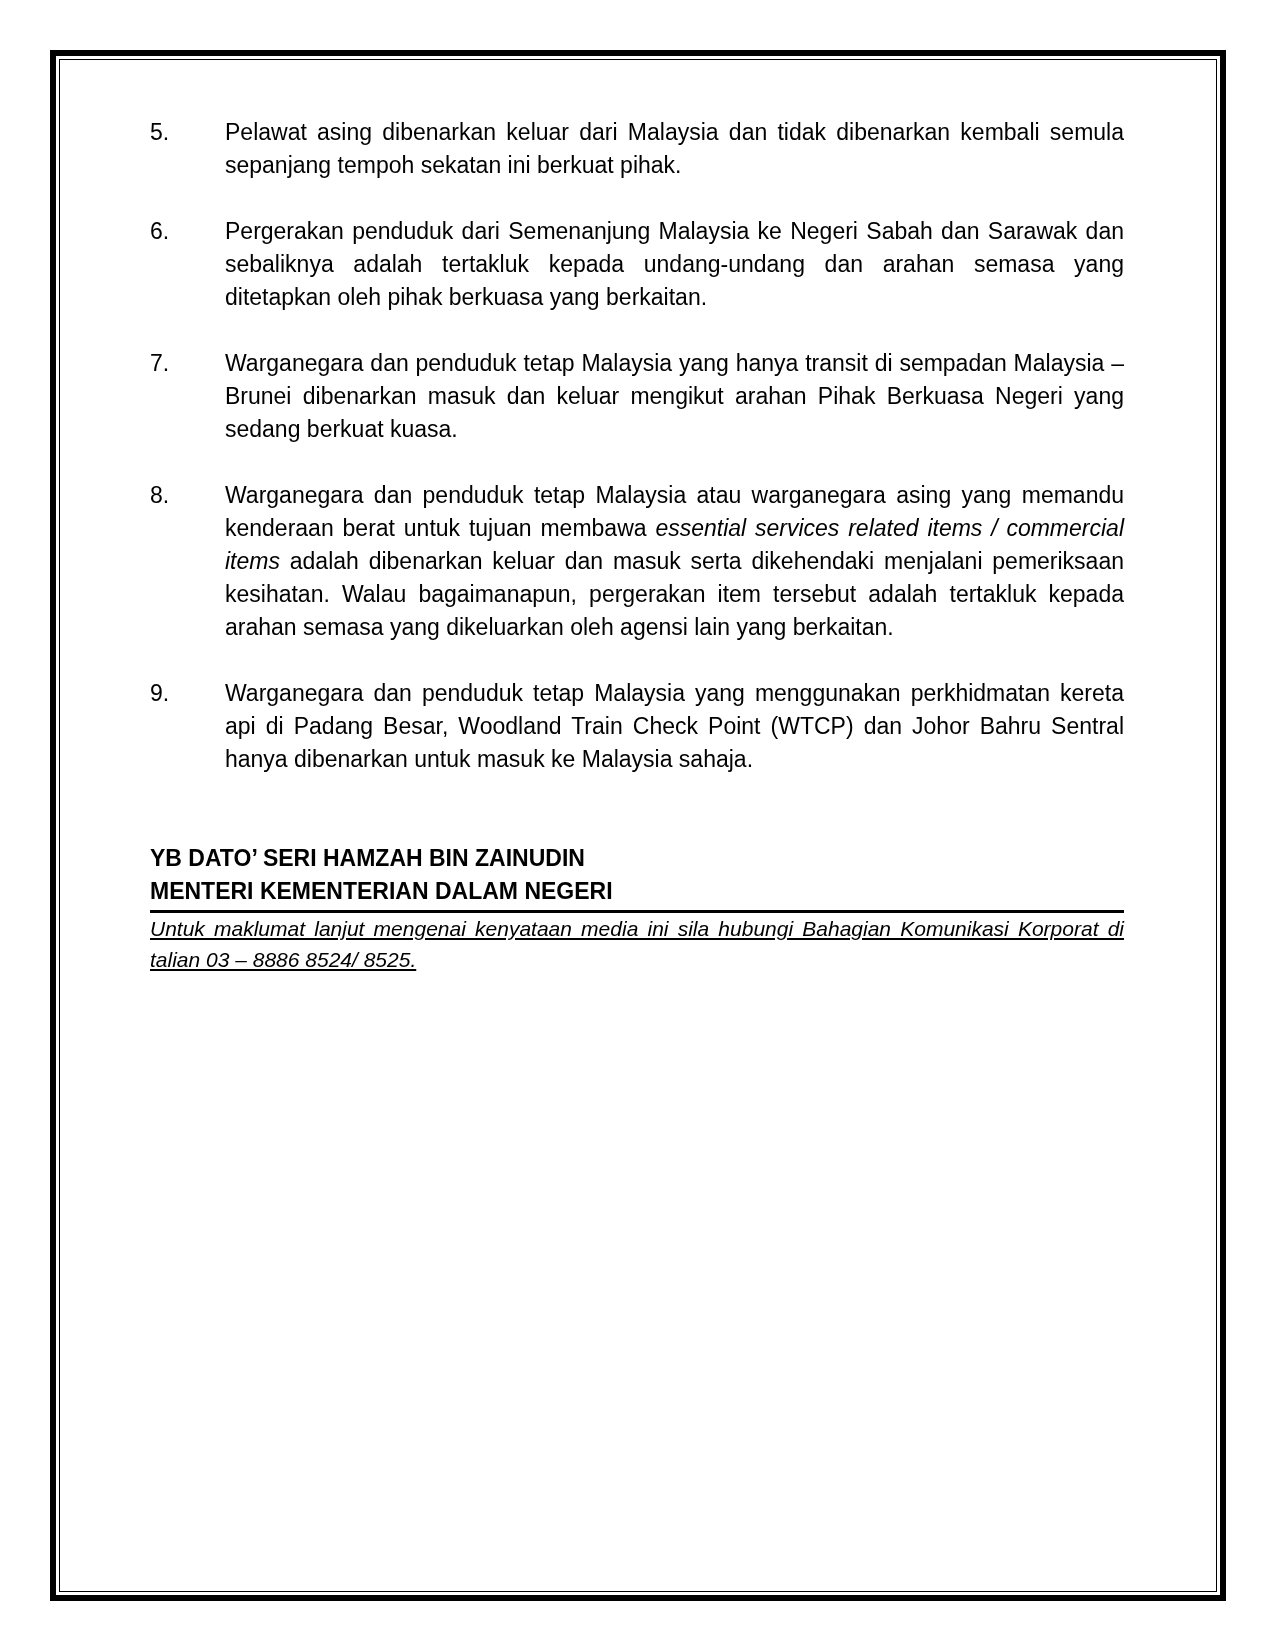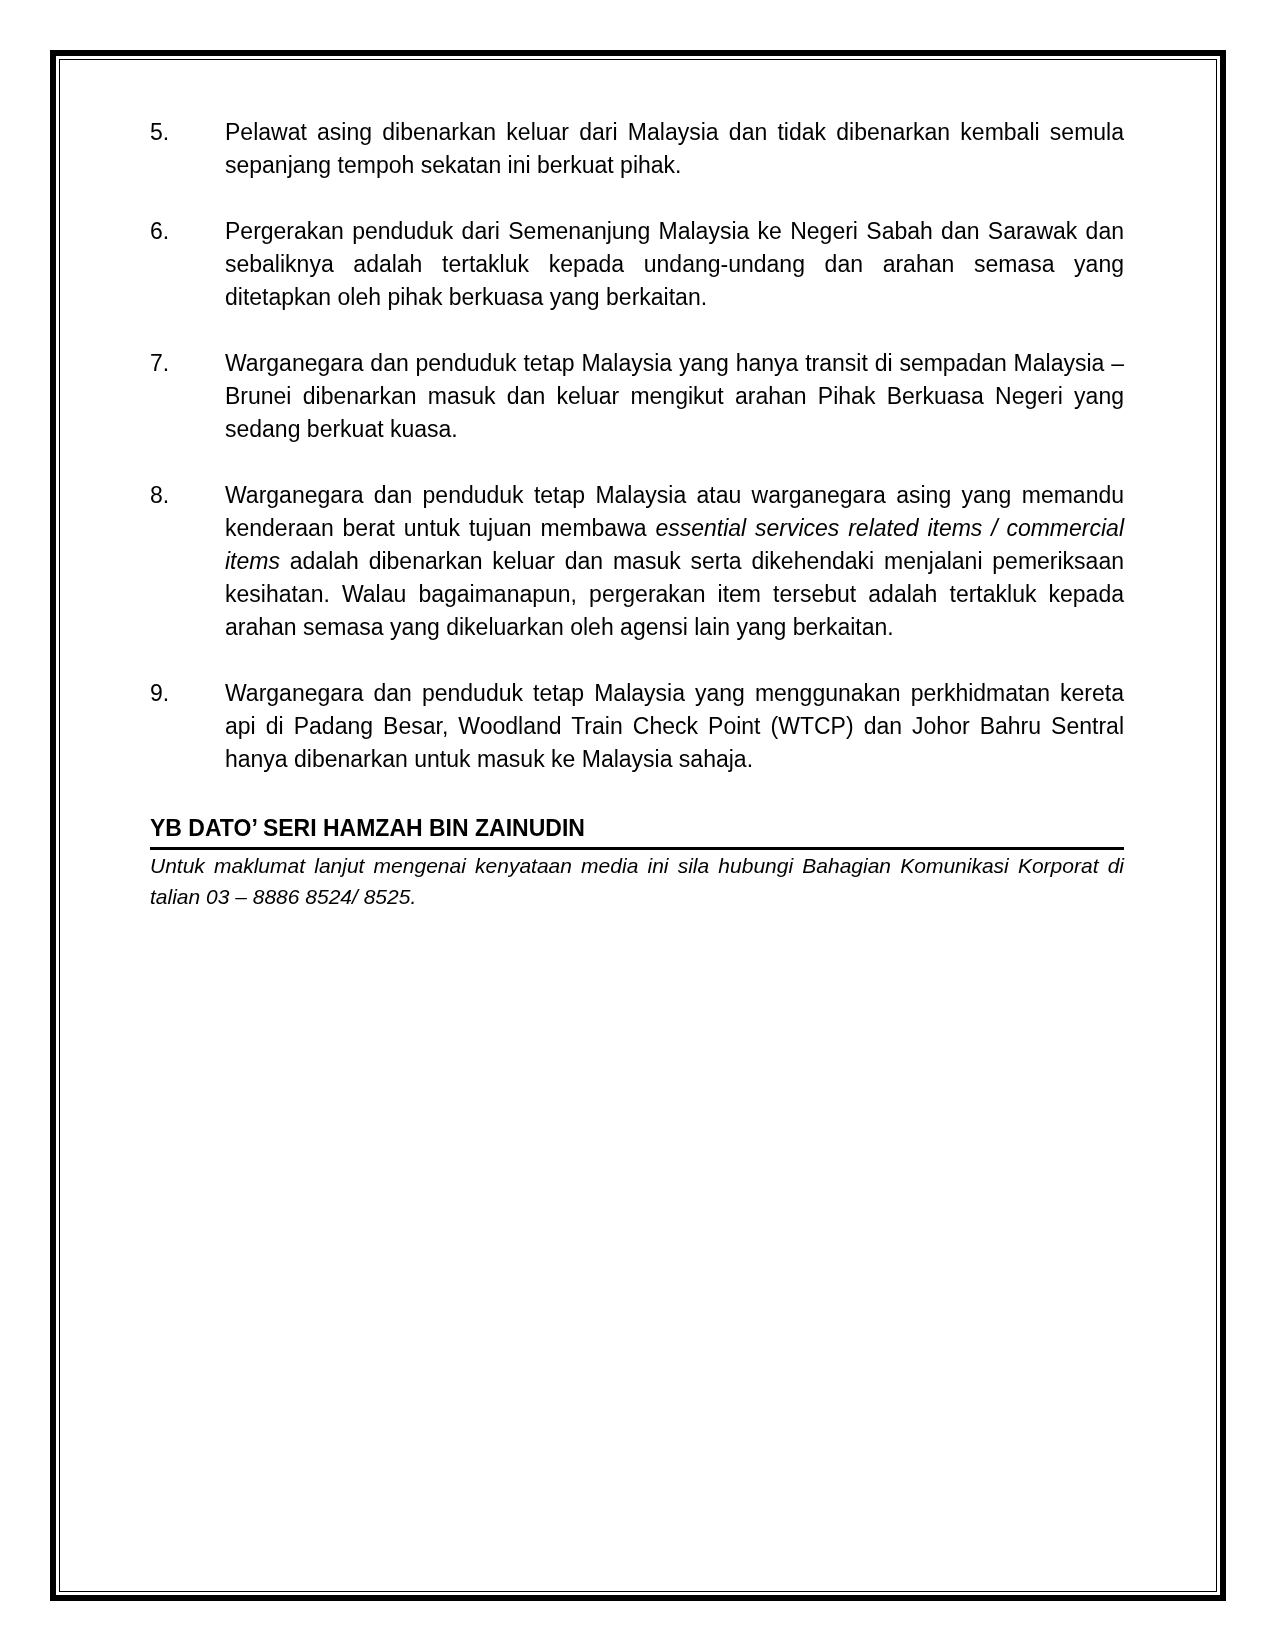--- a/index.html
+++ b/index.html
@@ -47,38 +47,39 @@
     .item-num {
       width: 75px;
       flex: 0 0 75px;
     }
     .item-text {
       flex: 1;
       text-align: justify;
     }
     .item-text i { font-style: italic; }
     .signature {
-      margin-top: 36px;
+      margin-top: 66px;
       font-size: 23px;
       line-height: 33px;
     }
     .sig-name, .sig-title {
       font-weight: bold;
     }
     .sig-rule {
       height: 3px;
       background: #000;
       margin-top: 2px;
       margin-bottom: 0;
     }
     .contact-note {
       font-size: 21px;
       line-height: 31px;
       font-style: italic;
       text-align: justify;
+      text-decoration: underline;
     }
   </style>
 </head>
 <body>
 
 <div class="outer-frame">
   <div class="inner-frame"></div>
 </div>
 
 <div class="content">
@@ -113,19 +114,20 @@
 
   <div class="item">
     <div class="item-num">9.</div>
     <div class="item-text">
       <span>Warganegara dan penduduk tetap Malaysia yang menggunakan perkhidmatan kereta api di Padang Besar, Woodland Train Check Point (WTCP) dan Johor Bahru Sentral hanya dibenarkan untuk masuk ke Malaysia sahaja.</span>
     </div>
   </div>
 
   <div class="signature">
     <div class="sig-name">YB DATO’ SERI HAMZAH BIN ZAINUDIN</div>
+    <div class="sig-title">MENTERI KEMENTERIAN DALAM NEGERI</div>
   </div>
 
   <div class="sig-rule"></div>
 
   <div class="contact-note">Untuk maklumat lanjut mengenai kenyataan media ini sila hubungi Bahagian Komunikasi Korporat di talian 03 – 8886 8524/ 8525.</div>
 
 </div>
 
 </body></html>

